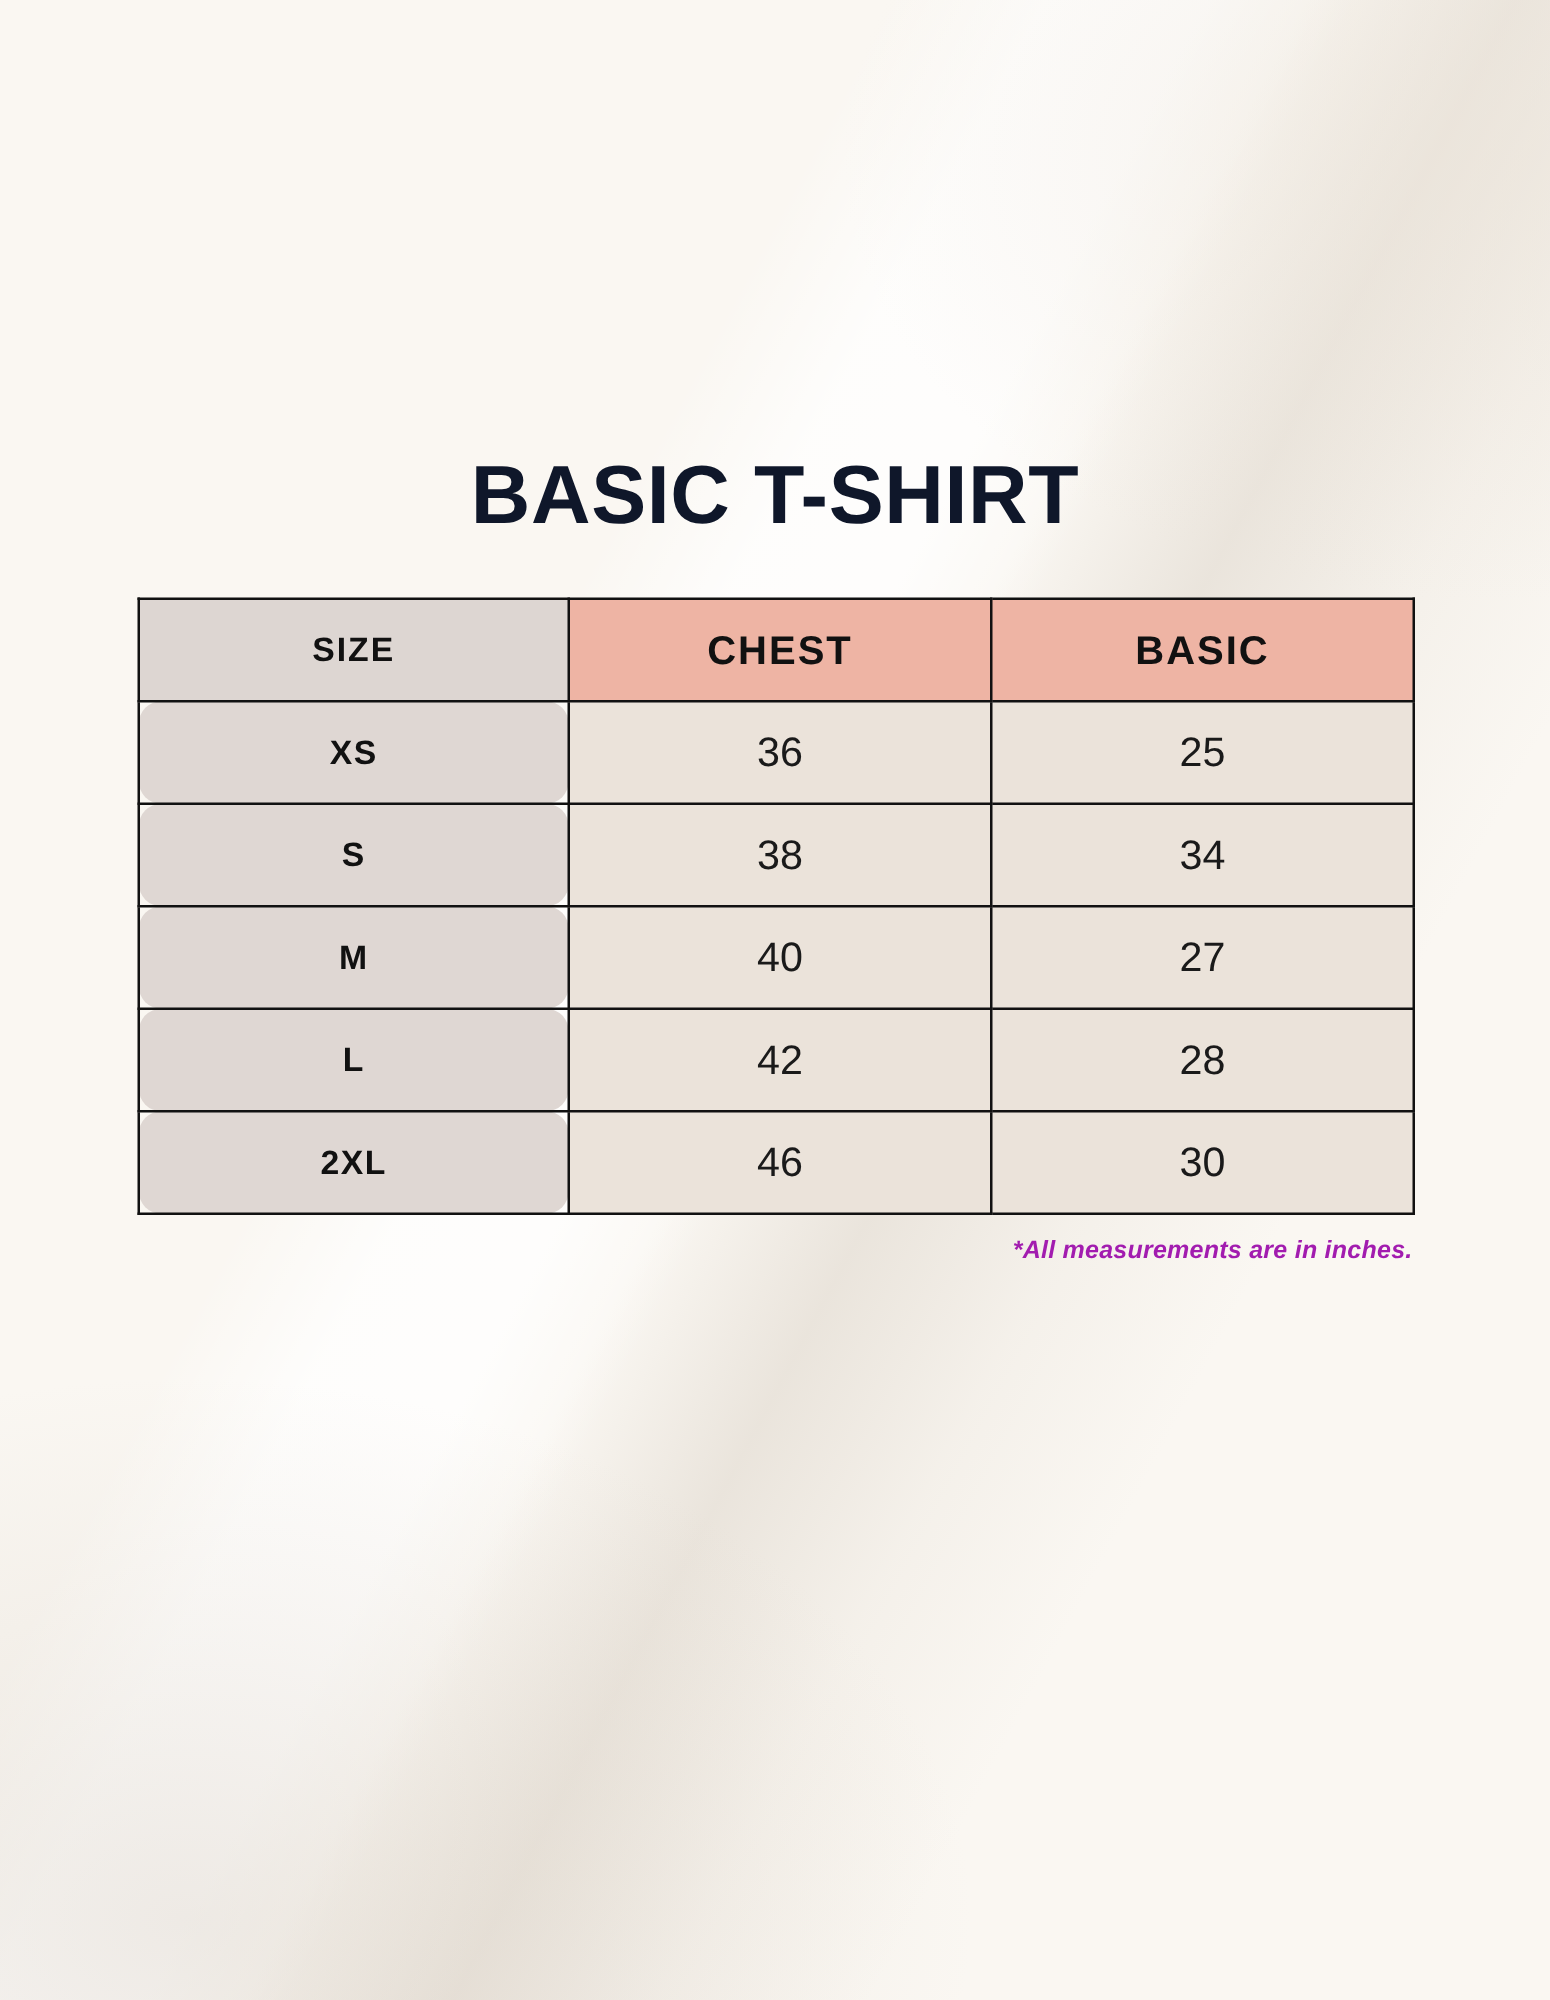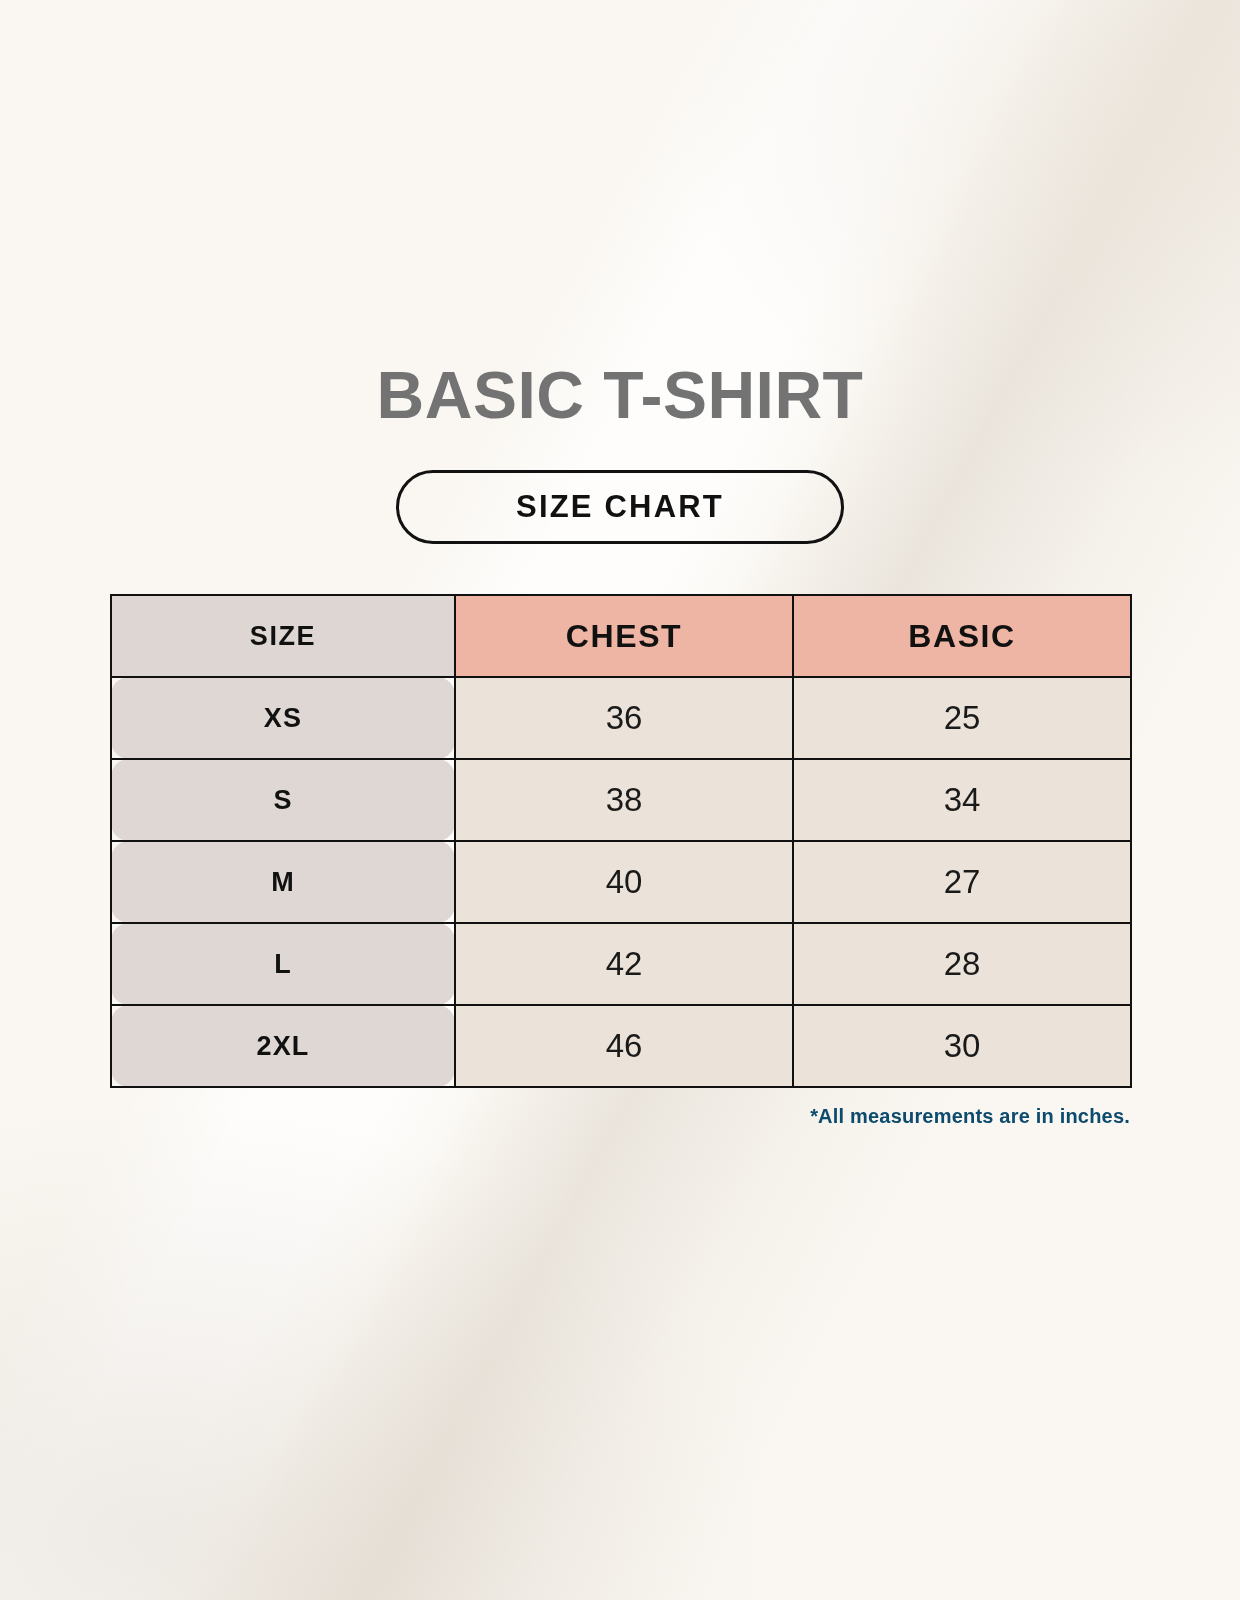--- a/index.html
+++ b/index.html
@@ -65,21 +65,21 @@
     display: flex;
     flex-direction: column;
     align-items: center;
   }
 
   .title {
     margin-top: 362px;
     font-size: 66px;
     font-weight: 700;
     letter-spacing: 0.5px;
-    color: #737373;
+    color: #0f172a;
     line-height: 1;
     text-align: center;
   }
 
   .badge {
     margin-top: 42px;
     width: 448px;
     height: 74px;
     border: 3px solid #111111;
     border-radius: 40px;
@@ -147,40 +147,38 @@
     color: #1a1a1a;
   }
 
   .footnote {
     width: 1020px;
     margin-top: 17px;
     text-align: right;
     font-size: 20px;
     font-weight: 700;
     letter-spacing: 0.2px;
-    color: #0c4a6e;
+    color: #a21caf;
+    font-style: italic;
   }
 </style>
 </head>
 <body>
 
 <div class="sheet">
 
   <div class="bg-layer wash-1"></div>
   <div class="bg-layer wash-2"></div>
   <div class="bg-layer wash-3"></div>
   <div class="bg-layer wash-4"></div>
 
   <div class="content">
 
     <div class="title">BASIC T-SHIRT</div>
 
-    <div class="badge">
-      <span class="badge-label">SIZE CHART</span>
-    </div>
 
     <div class="table-wrap">
       <table class="size-table">
         <colgroup>
           <col class="c-size">
           <col class="c-chest">
           <col class="c-length">
         </colgroup>
         <thead>
           <tr>

